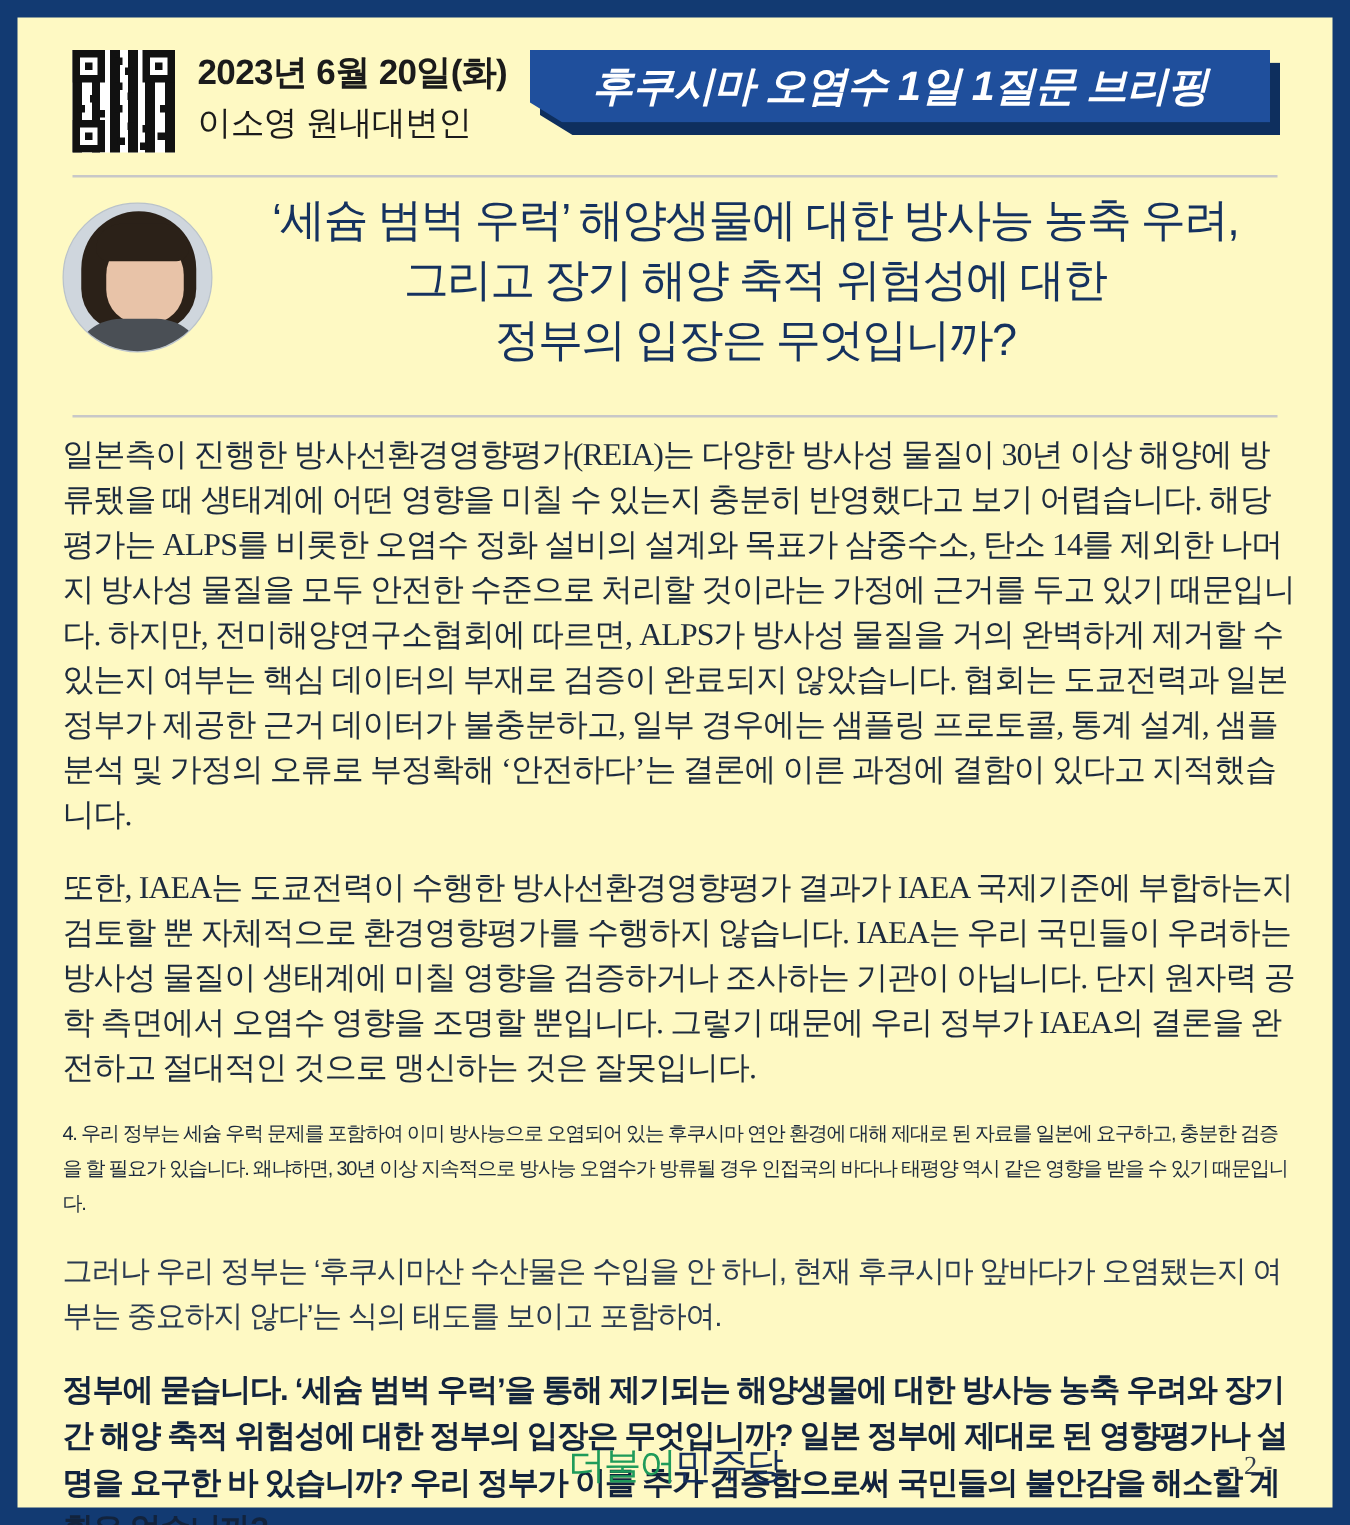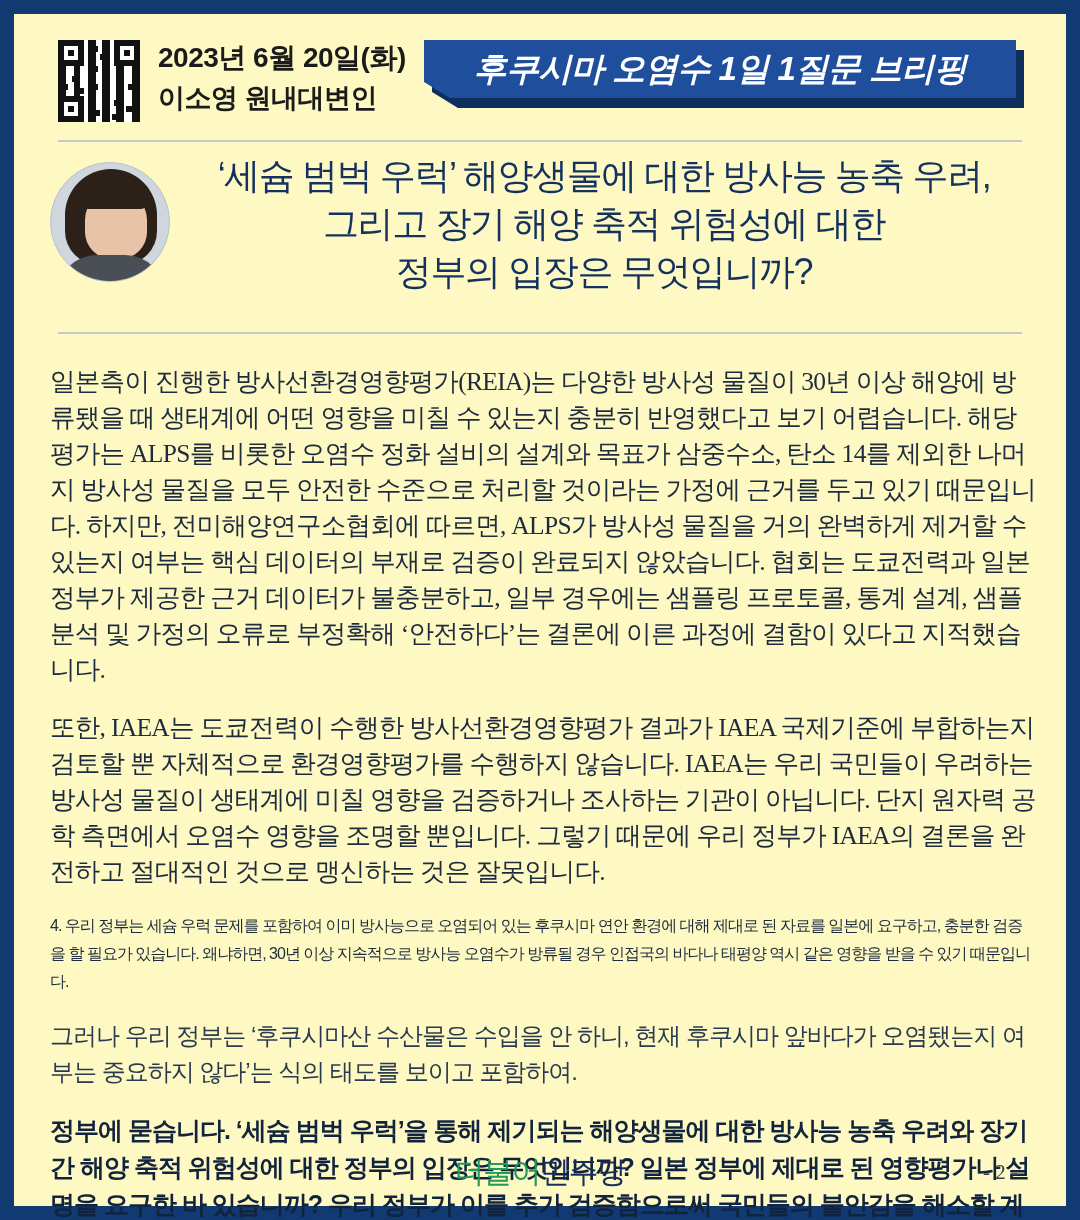--- a/index.html
+++ b/index.html
@@ -50,21 +50,21 @@
     color: #1b1b1b;
   }
   .dateblock .line1 {
     font-size: 28px;
     font-weight: bold;
     letter-spacing: -0.5px;
     line-height: 36px;
   }
   .dateblock .line2 {
     font-size: 27px;
-    font-weight: bold;
+    font-weight: normal;
     letter-spacing: -0.5px;
     line-height: 36px;
     margin-top: 4px;
   }
   .banner {
     position: absolute;
     left: 410px;
     top: 26px;
     width: 628px;
     height: 62px;
@@ -192,21 +192,21 @@
     left: 36px;
     top: 332px;
     width: 986px;
     color: #1d2b3e;
     font-family: "Liberation Serif", serif;
     font-size: 25.5px;
     line-height: 36px;
     letter-spacing: -0.7px;
   }
   .para {
-    margin: 18px 0 22px 0;
+    margin: 0 0 22px 0;
   }
   .para.p4 {
     font-family: "Liberation Sans", sans-serif;
     font-size: 16px;
     line-height: 28px;
     letter-spacing: -1px;
     color: #1d2b3e;
   }
   .para.p5 {
     font-family: "Liberation Sans", sans-serif;

